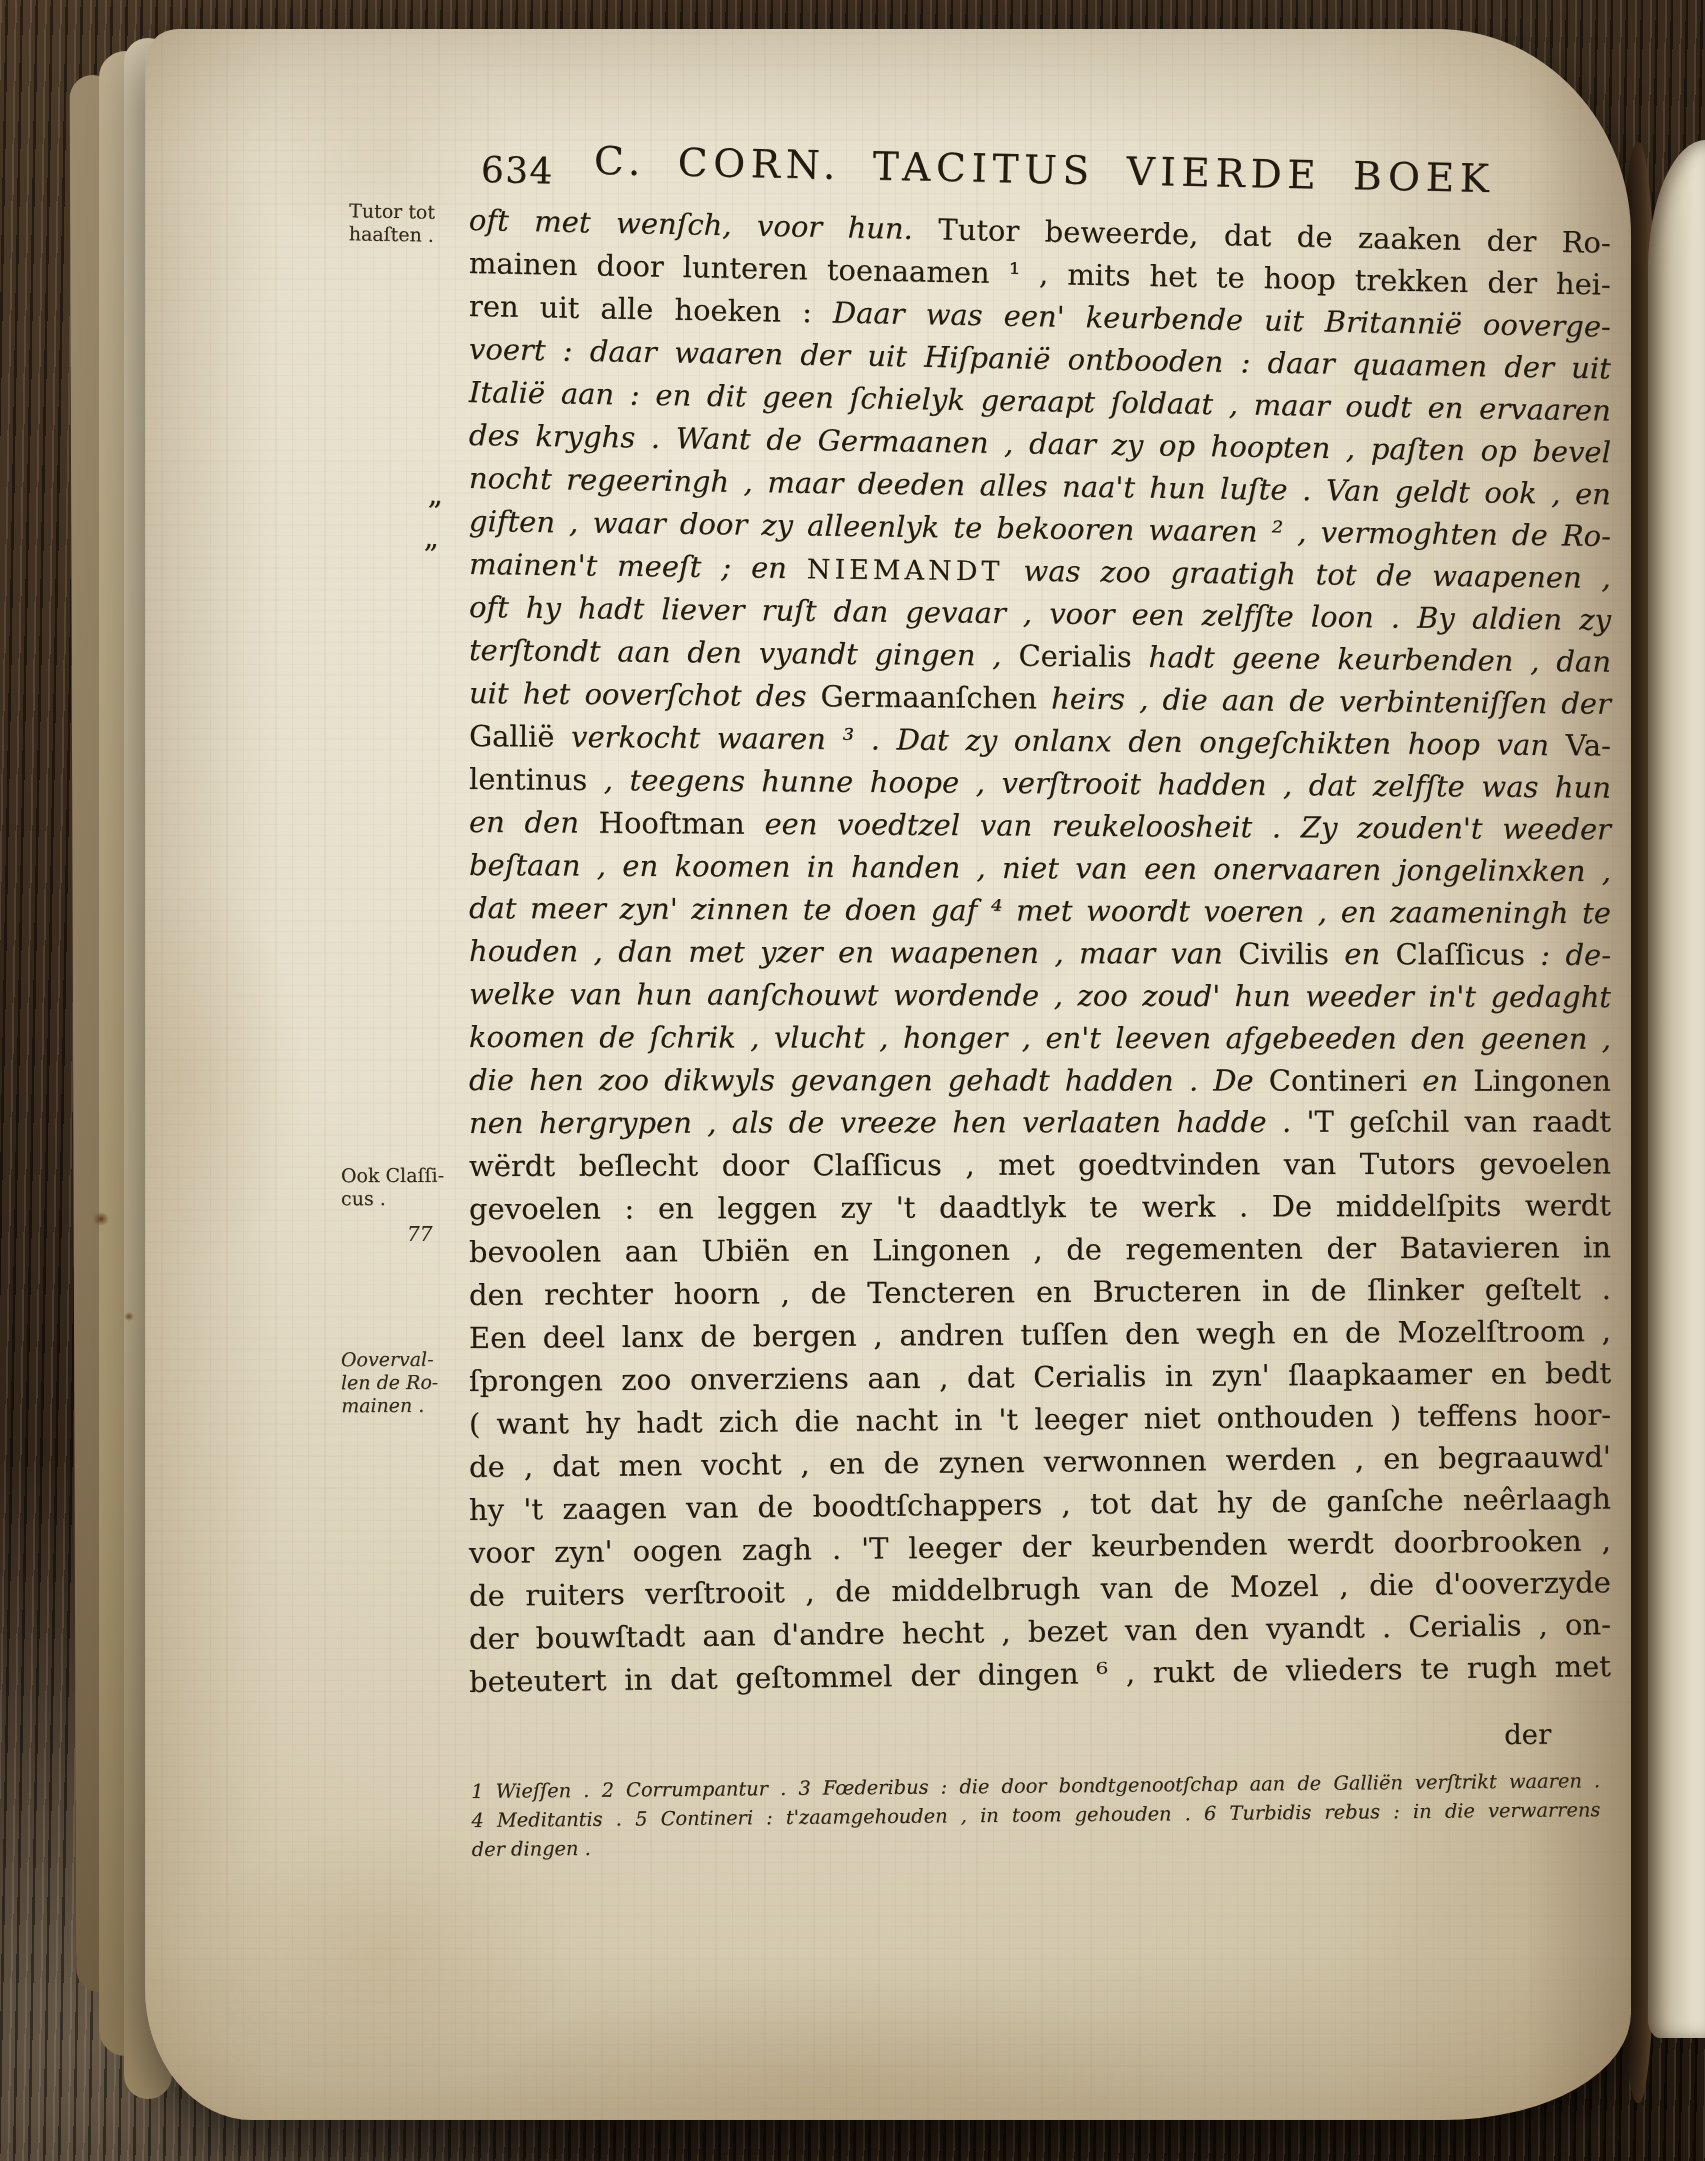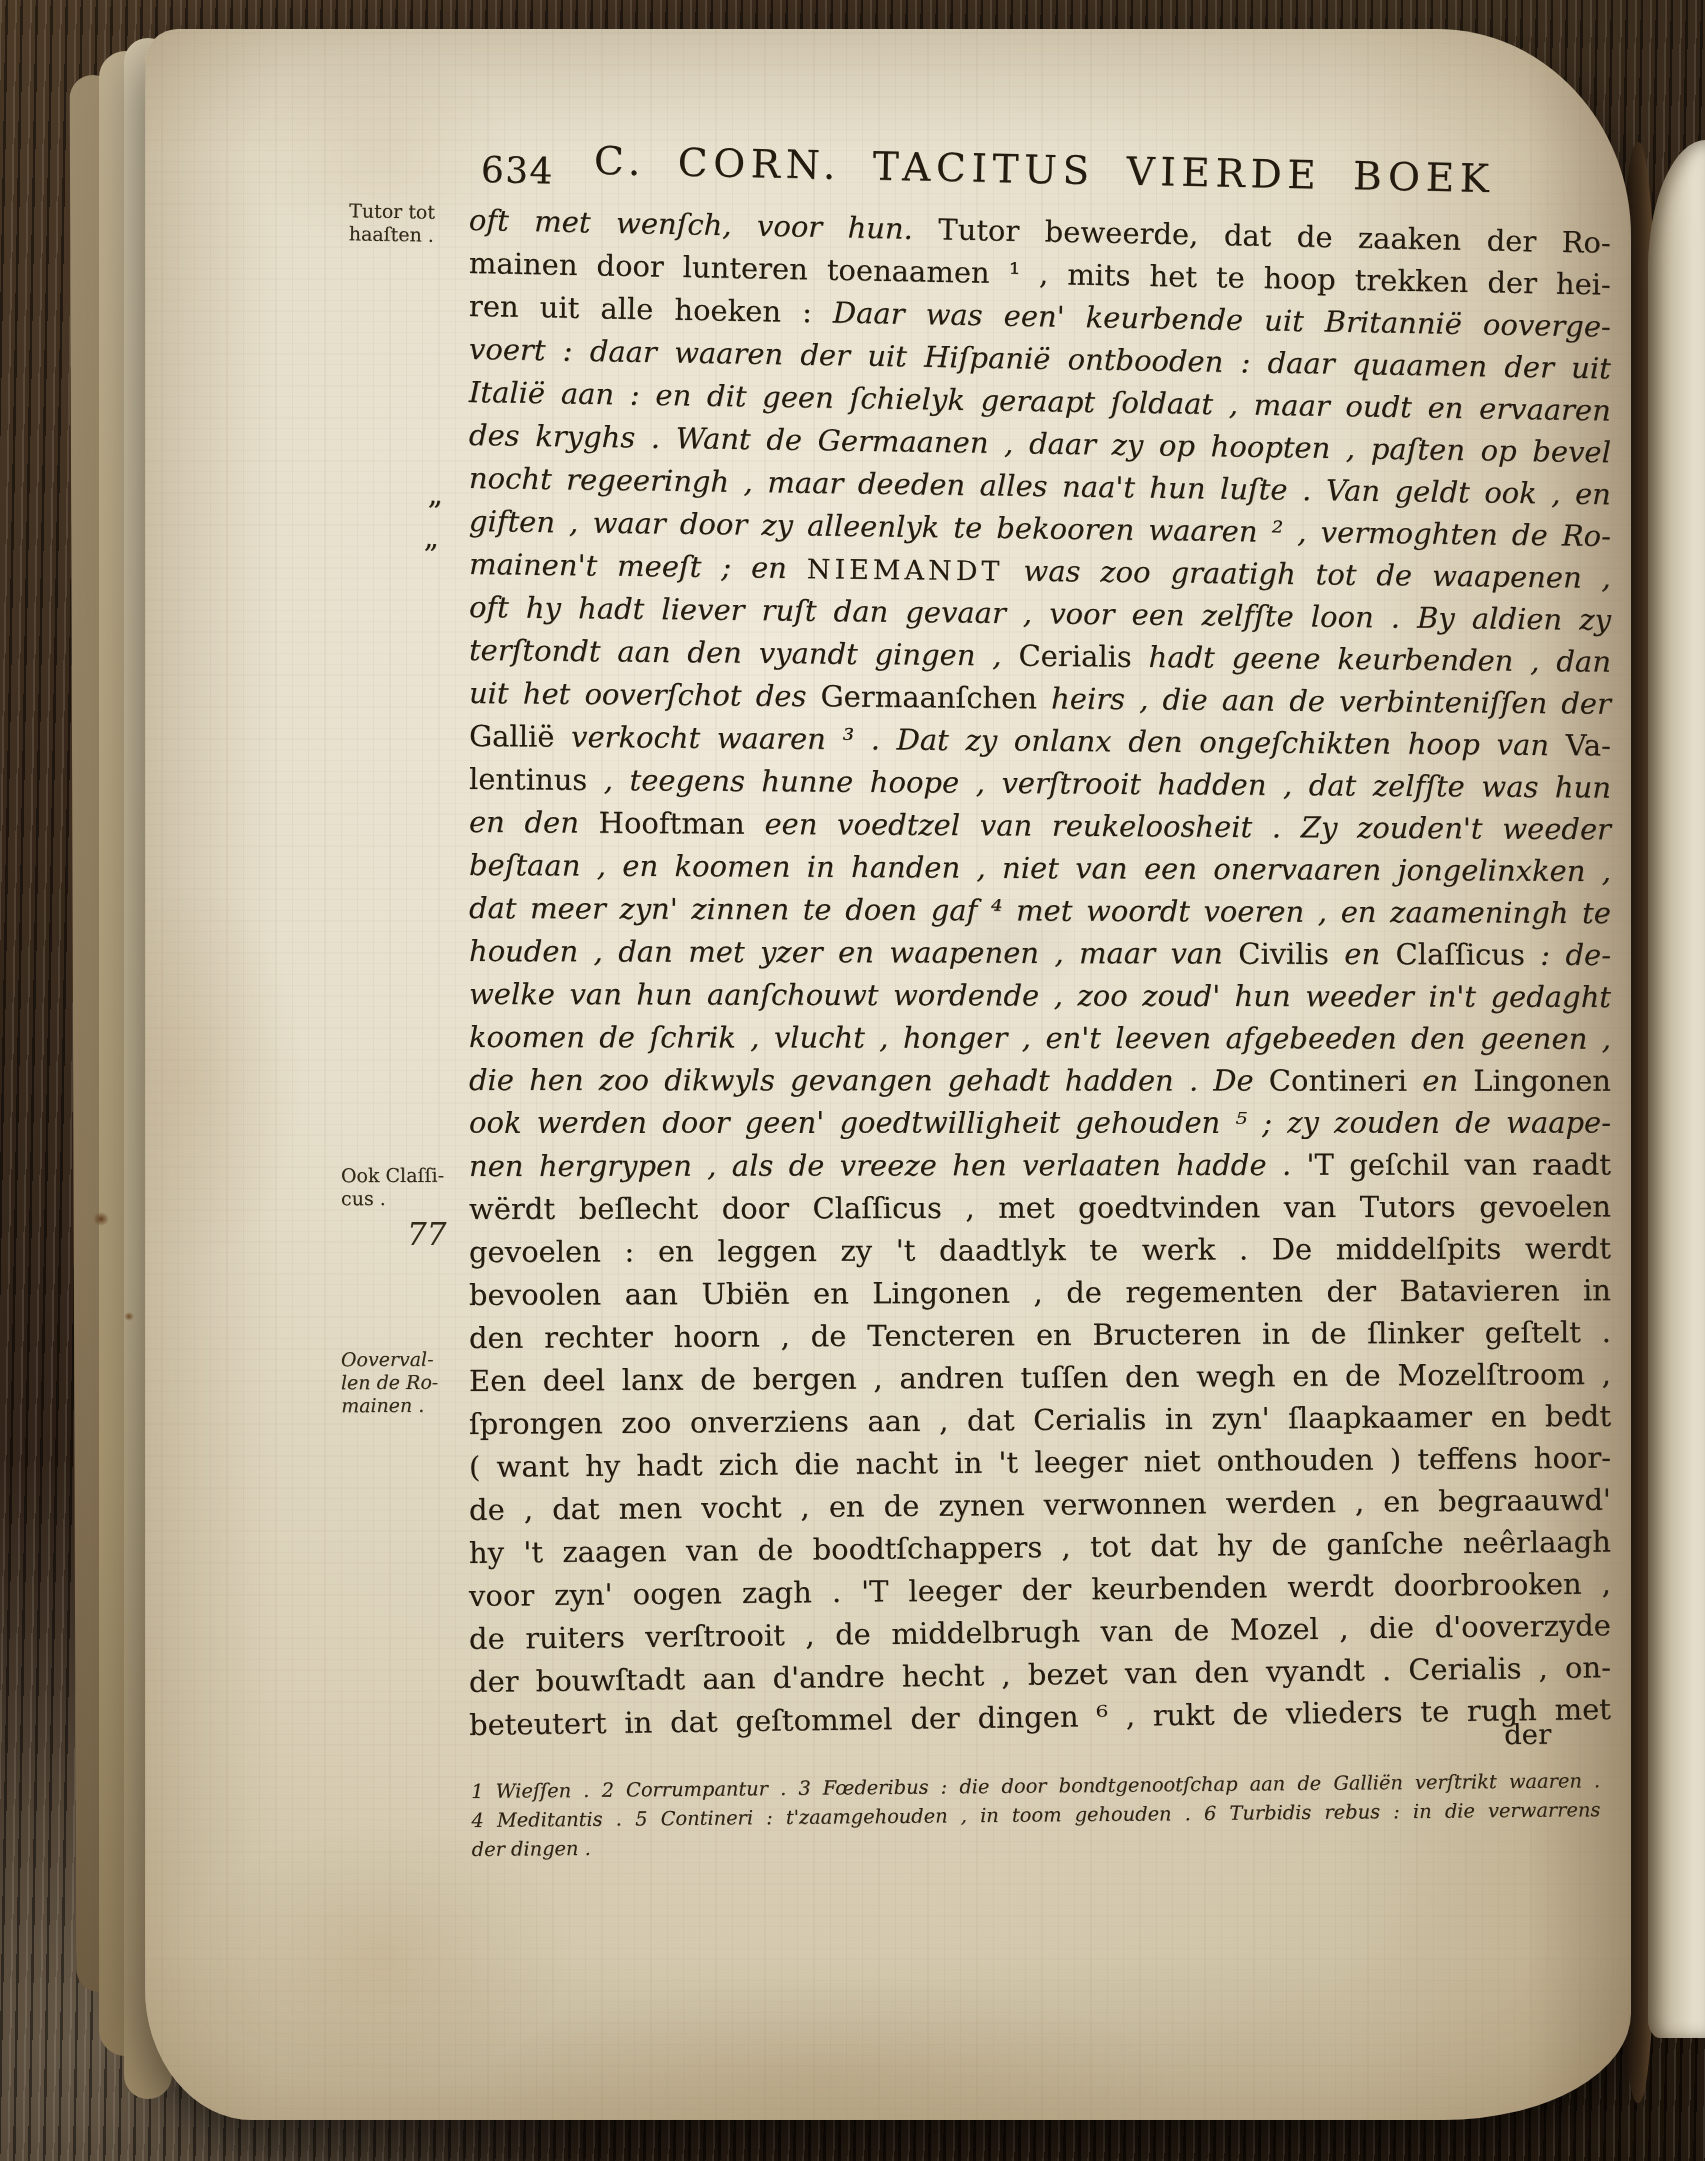--- a/index.html
+++ b/index.html
@@ -68,21 +68,21 @@
   .ink{color:#241b10;text-shadow:0.3px 0.3px 0.6px rgba(70,52,34,.45);}
   .pagenum{position:absolute;left:481px;top:149px;font-size:36px;letter-spacing:1.3px;
     transform:rotate(1.1deg);transform-origin:0 50%;}
   .headtitle{position:absolute;left:594px;top:138px;font-size:39px;letter-spacing:5.6px;
     word-spacing:13.8px;white-space:nowrap;transform:rotate(1.15deg);transform-origin:0 50%;}
 
   .mnote{position:absolute;font-size:19px;line-height:23px;color:#322919;
     text-shadow:0.3px 0.3px 0.5px rgba(70,52,34,.4);}
   .mnote-tutor{left:349px;top:200px;transform:rotate(1deg);}
   .mnote-classicus{left:341px;top:1164px;transform:rotate(-.2deg);}
-  .mnote-77{left:407px;top:1218px;font-style:italic;font-size:31px;line-height:33px;}
+  .mnote-77{left:407px;top:1218px;font-style:italic;font-size:20px;line-height:33px;}
   .mnote-ooverval{left:341px;top:1348px;transform:rotate(-.3deg);font-style:italic;}
   .qmark{position:absolute;font-size:29px;line-height:29px;}
   .q0{left:428px;top:480px;transform:rotate(1deg);}
   .q1{left:424px;top:523px;transform:rotate(.9deg);}
 
   .bodywrap{position:absolute;left:469px;top:199px;width:1142px;}
   .bodyline{height:43px;line-height:43px;font-size:29px;white-space:nowrap;
     text-align:justify;text-align-last:justify;transform-origin:0 50%;}
   .bodyline .it{font-style:italic;}
   .bodyline .ro{font-style:normal;}
@@ -148,21 +148,20 @@
     <div class="bodyline" data-interactable="false" style="transform: rotate(0.54deg);"><span class="it" data-interactable="false">uit het ooverſchot des </span><span class="ro" data-interactable="false">Germaanſchen</span><span class="it" data-interactable="false"> heirs , die aan de verbinteniſſen der</span></div>
     <div class="bodyline" data-interactable="false" style="transform: rotate(0.48deg);"><span class="ro" data-interactable="false">Gallië</span><span class="it" data-interactable="false"> verkocht waaren ³ .  Dat zy onlanx den ongeſchikten hoop van </span><span class="ro" data-interactable="false">Va-</span></div>
     <div class="bodyline" data-interactable="false" style="transform: rotate(0.43deg);"><span class="ro" data-interactable="false">lentinus</span><span class="it" data-interactable="false"> , teegens hunne hoope , verſtrooit hadden , dat zelfſte was hun</span></div>
     <div class="bodyline" data-interactable="false" style="transform: rotate(0.37deg);"><span class="it" data-interactable="false">en den </span><span class="ro" data-interactable="false">Hooftman</span><span class="it" data-interactable="false"> een voedtzel van reukeloosheit .  Zy zouden't weeder</span></div>
     <div class="bodyline" data-interactable="false" style="transform: rotate(0.31deg);"><span class="it" data-interactable="false">beſtaan , en koomen in handen , niet van een onervaaren jongelinxken ,</span></div>
     <div class="bodyline" data-interactable="false" style="transform: rotate(0.26deg);"><span class="it" data-interactable="false">dat meer zyn' zinnen te doen gaf ⁴ met woordt voeren , en zaameningh te</span></div>
     <div class="bodyline" data-interactable="false" style="transform: rotate(0.2deg);"><span class="it" data-interactable="false">houden , dan met yzer en waapenen , maar van </span><span class="ro" data-interactable="false">Civilis</span><span class="it" data-interactable="false"> en </span><span class="ro" data-interactable="false">Claſſicus</span><span class="it" data-interactable="false"> : de-</span></div>
     <div class="bodyline" data-interactable="false" style="transform: rotate(0.15deg);"><span class="it" data-interactable="false">welke van hun aanſchouwt wordende , zoo zoud' hun weeder in't gedaght</span></div>
     <div class="bodyline" data-interactable="false" style="transform: rotate(0.09deg);"><span class="it" data-interactable="false">koomen de ſchrik , vlucht , honger , en't leeven afgebeeden den geenen ,</span></div>
     <div class="bodyline" data-interactable="false" style="transform: rotate(0.04deg);"><span class="it" data-interactable="false">die hen zoo dikwyls gevangen gehadt hadden .  De </span><span class="ro" data-interactable="false">Contineri</span><span class="it" data-interactable="false"> en </span><span class="ro" data-interactable="false">Lingonen</span></div>
-    <div class="bodyline" data-interactable="false" style="transform: rotate(-0.02deg);"><span class="it" data-interactable="false">ook werden door geen' goedtwilligheit gehouden ⁵ ; zy zouden de waape-</span></div>
     <div class="bodyline" data-interactable="false" style="transform: rotate(-0.08deg);"><span class="it" data-interactable="false">nen hergrypen , als de vreeze hen verlaaten hadde .  </span><span class="ro" data-interactable="false">'T geſchil van raadt</span></div>
     <div class="bodyline" data-interactable="false" style="transform: rotate(-0.13deg);"><span class="ro" data-interactable="false">wërdt beſlecht door Claſſicus , met goedtvinden van Tutors gevoelen</span></div>
     <div class="bodyline" data-interactable="false" style="transform: rotate(-0.19deg);"><span class="ro" data-interactable="false">gevoelen : en leggen zy 't daadtlyk te werk .  De middelſpits werdt</span></div>
     <div class="bodyline" data-interactable="false" style="transform: rotate(-0.24deg);"><span class="ro" data-interactable="false">bevoolen aan Ubiën en Lingonen , de regementen der Batavieren in</span></div>
     <div class="bodyline" data-interactable="false" style="transform: rotate(-0.3deg);"><span class="ro" data-interactable="false">den rechter hoorn , de Tencteren en Bructeren in de ſlinker geſtelt .</span></div>
     <div class="bodyline" data-interactable="false" style="transform: rotate(-0.35deg);"><span class="ro" data-interactable="false">Een deel lanx de bergen , andren tuſſen den wegh en de Mozelſtroom ,</span></div>
     <div class="bodyline" data-interactable="false" style="transform: rotate(-0.41deg);"><span class="ro" data-interactable="false">ſprongen zoo onverziens aan , dat Cerialis in zyn' ſlaapkaamer en bedt</span></div>
     <div class="bodyline" data-interactable="false" style="transform: rotate(-0.47deg);"><span class="ro" data-interactable="false">( want hy hadt zich die nacht in 't leeger niet onthouden ) teffens hoor-</span></div>
     <div class="bodyline" data-interactable="false" style="transform: rotate(-0.52deg);"><span class="ro" data-interactable="false">de , dat men vocht , en de zynen verwonnen werden , en begraauwd'</span></div>
     <div class="bodyline" data-interactable="false" style="transform: rotate(-0.58deg);"><span class="ro" data-interactable="false">hy 't zaagen van de boodtſchappers , tot dat hy de ganſche neêrlaagh</span></div>

